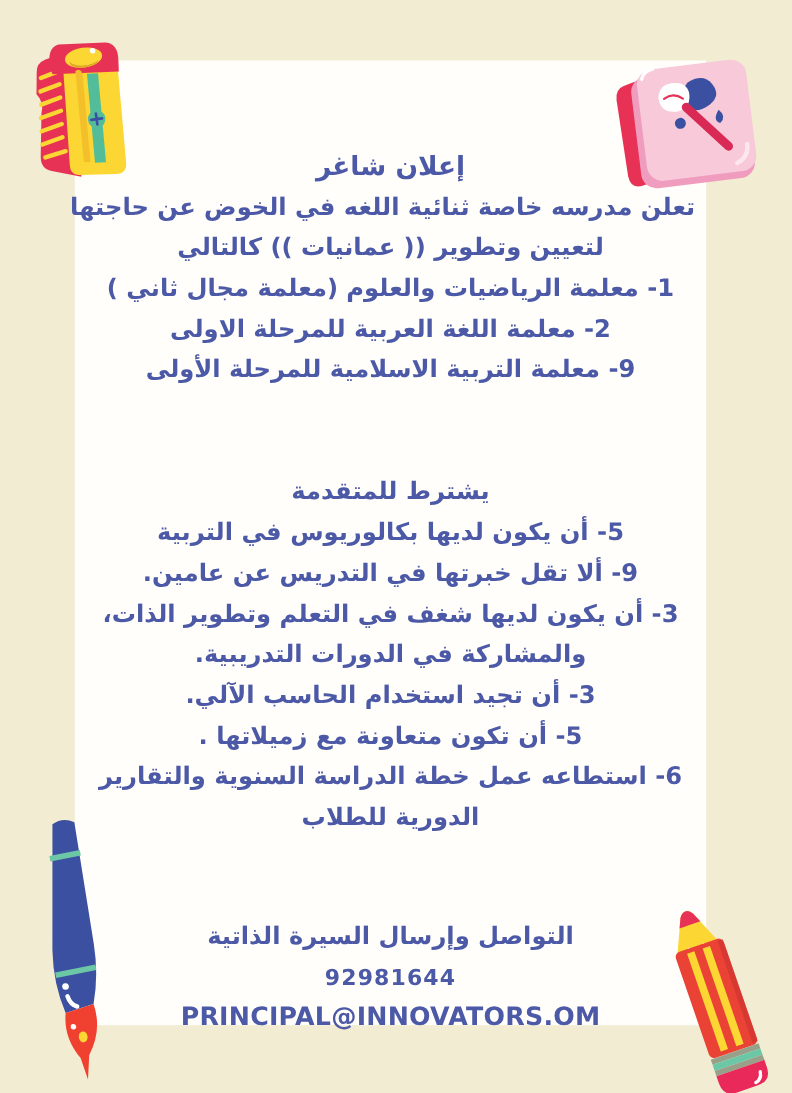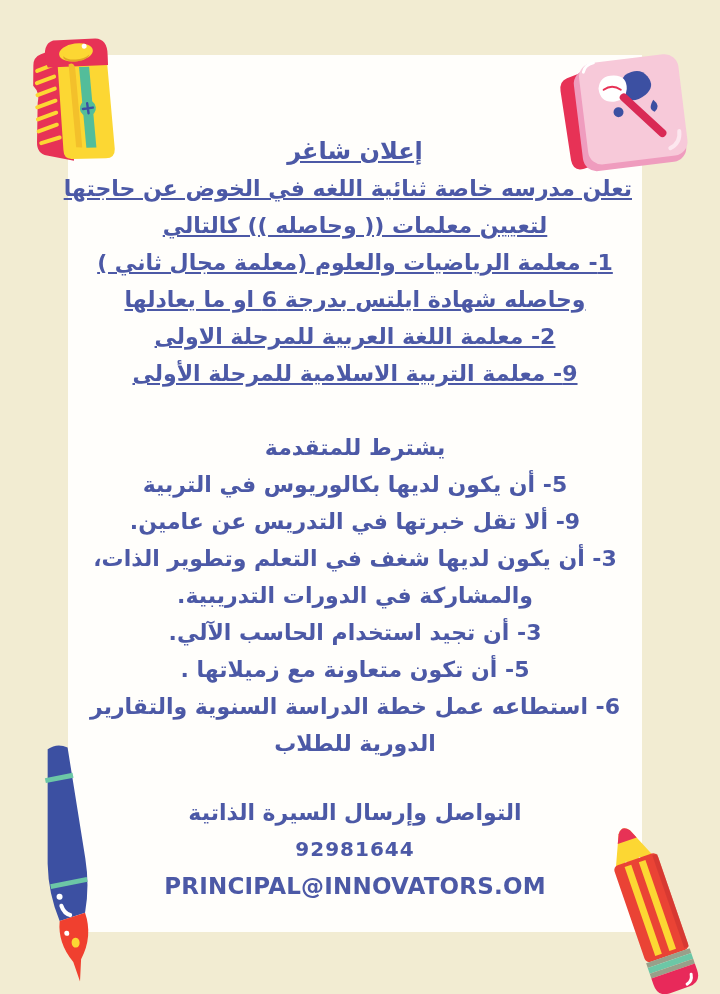--- a/index.html
+++ b/index.html
@@ -23,46 +23,45 @@
     position: absolute;
     left: 10px;
     right: 10px;
     text-align: center;
     direction: rtl;
     color: #4c59a6;
     font-weight: 700;
     font-size: 22px;
     line-height: 37px;
   }
-  .block-intro   { top: 78px; text-decoration: underline; }
+  .block-intro   { top: 78px; }
   .block-req     { top: 374px; }
-  .block-contact { top: 739px; text-align: center; }
+  .block-contact { top: 778px; text-align: center; }
   .line { white-space: nowrap; }
   .title-line { font-size: 24px; }
   .phone-line { direction: ltr; font-size: 20px; letter-spacing: 1px; }
   .email-line { direction: ltr; font-size: 23px; letter-spacing: 0.2px; }
   .deco { position: absolute; }
   .deco-sharpener { left: 14px;  top: 28px; }
   .deco-notepad   { right: 22px; top: 44px; }
   .deco-pen       { left: 24px;  top: 742px; }
   .deco-pencil    { left: 584px; top: 818px; }
 </style>
 </head>
 <body>
 
 <div class="stage">
 
   <div class="card">
 
     <div class="block block-intro">
       <div class="line title-line">إعلان شاغر</div>
       <div class="line">تعلن مدرسه خاصة ثنائية اللغه في الخوض عن حاجتها</div>
-      <div class="line">لتعيين معلمات (( وحاصله )) كالتالي</div>
+      <div class="line">لتعيين وتطوير (( عمانيات )) كالتالي</div>
       <div class="line">1- معلمة الرياضيات والعلوم (معلمة مجال ثاني )</div>
-      <div class="line">وحاصله شهادة ايلتس بدرجة 6 او ما يعادلها</div>
       <div class="line">2- معلمة اللغة العربية للمرحلة الاولى</div>
       <div class="line">9- معلمة التربية الاسلامية للمرحلة الأولى</div>
     </div>
 
     <div class="block block-req">
       <div class="line">يشترط للمتقدمة</div>
       <div class="line">5- أن يكون لديها بكالوريوس في التربية</div>
       <div class="line">9- ألا تقل خبرتها في التدريس عن عامين.</div>
       <div class="line">3- أن يكون لديها شغف في التعلم وتطوير الذات،</div>
       <div class="line">والمشاركة في الدورات التدريبية.</div>

